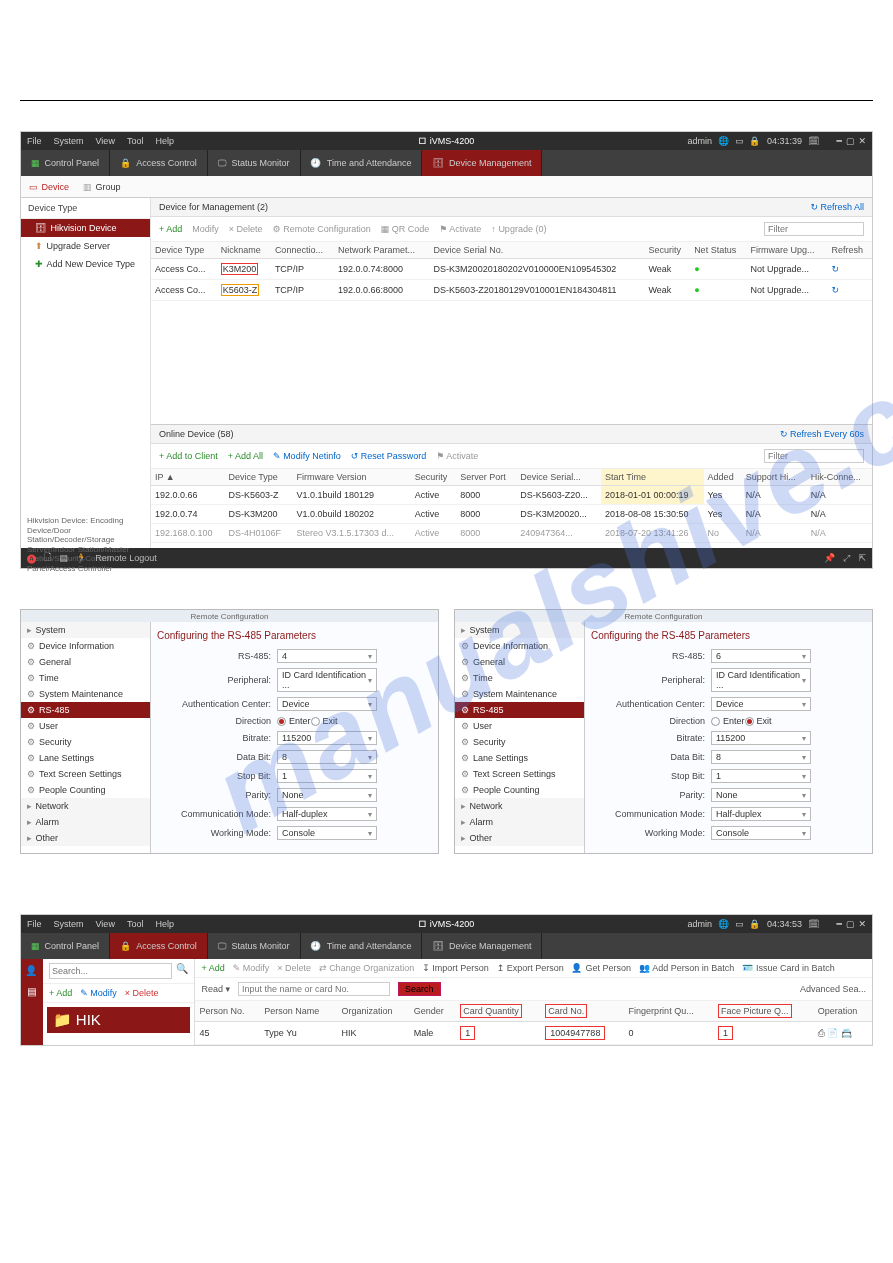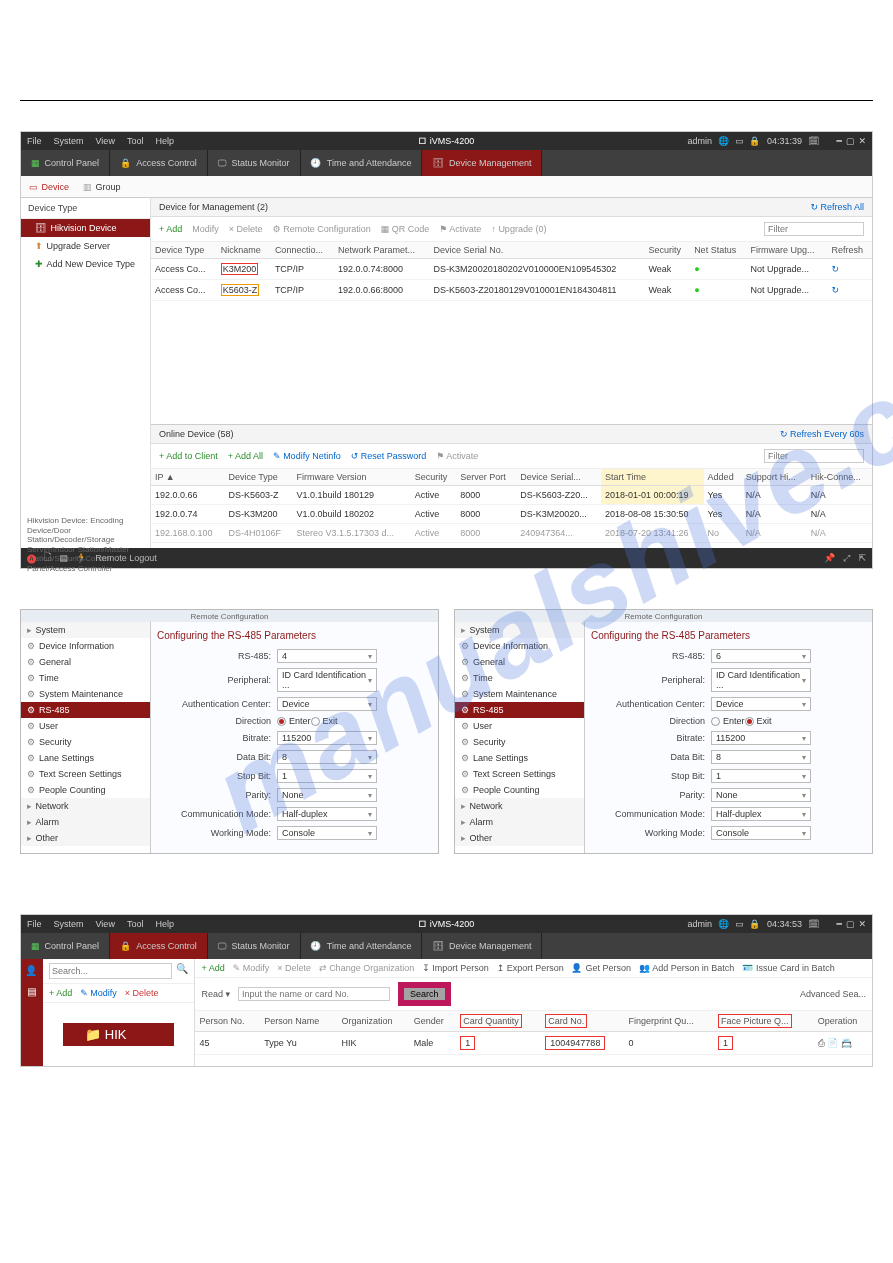--- a/index.html
+++ b/index.html
@@ -62,21 +62,21 @@
   .app2{margin-top:60px;border:1px solid #ccc}
   .sidedock{width:22px;background:#8b1717;display:flex;flex-direction:column;align-items:center;padding-top:6px;gap:10px;color:#fff}
   .acbody{display:flex}
   .orgcol{flex:0 0 140px;border-right:1px solid #ddd}
   .toolbar2{display:flex;gap:8px;font-size:9px;padding:4px 6px;align-items:center;border-bottom:1px solid #eee;flex-wrap:wrap;color:#555}
   .toolbar2 .adv{margin-left:auto}
   .toolbar2 input{font-size:9px;border:1px solid #ccc;padding:1px 3px}
   .app2 .content{flex:1}
   .searchbar{padding:4px 6px;border-bottom:1px solid #eee;display:flex;gap:4px}
   .searchbar input{flex:1;border:1px solid #ccc;font-size:9px;padding:2px}
-  .hikitem{background:#8b1717;color:#fff;font-size:13px;padding:4px 22px;margin:20px}
+  .hikitem{background:#8b1717;color:#fff;font-size:15px;padding:4px 6px;margin:4px}
   .watermark{position:absolute;left:160px;top:500px;font-size:110px;color:rgba(80,120,220,.28);font-weight:bold;transform:rotate(-30deg);pointer-events:none;font-style:italic;letter-spacing:2px}
 </style>
 </head>
 <body>
 
 <div class="page" style="position:relative">
 <hr class="separator">
 
 <div class="app">
   <div class="menubar">
@@ -645,21 +645,21 @@
         <span style="color:#999">⇄ <span>Change Organization</span></span>
         <span>↧ <span>Import Person</span></span>
         <span>↥ <span>Export Person</span></span>
         <span>👤 <span>Get Person</span></span>
         <span>👥 <span>Add Person in Batch</span></span>
         <span>🪪 <span>Issue Card in Batch</span></span>
       </div>
       <div class="toolbar2">
         <span><span>Read</span> ▾</span>
         <input style="width: 152px;" placeholder="Input the name or card No.">
-        <button style="font-size:9px;padding:1px 6px;border:6px solid #be185d;background:#a3a3a3">Search</button>
+        <button style="font-size:9px;padding:1px 6px;border:1px solid #be185d;background:#b91c1c">Search</button>
         <span class="adv">Advanced Sea...</span>
       </div>
       <table class="t">
         <thead>
               <tr>
           <th>Person No.</th>
           <th>Person Name</th>
           <th>Organization</th>
           <th>Gender</th>
           <th><span class="redbox" style="padding:1px 2px">Card Quantity</span></th>

